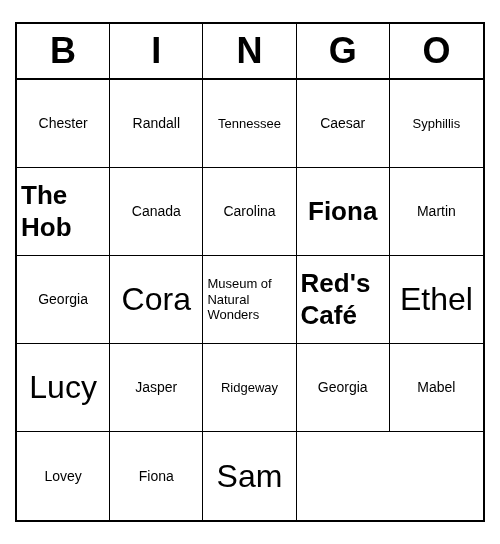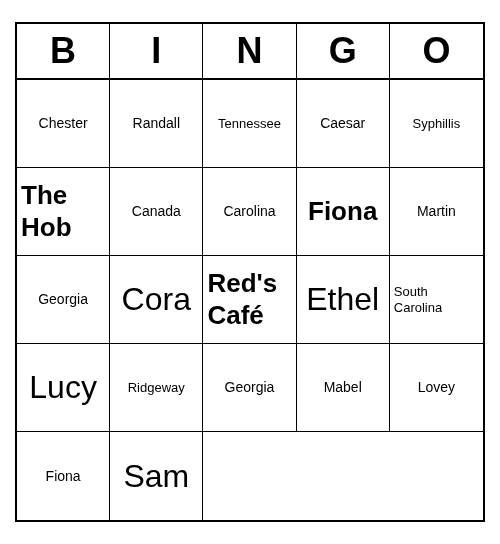--- a/index.html
+++ b/index.html
@@ -98,24 +98,25 @@
       <div class="bingo-cell small-text">Tennessee</div>
       <div class="bingo-cell ">Caesar</div>
       <div class="bingo-cell small-text">Syphillis</div>
       <div class="bingo-cell large-text">The Hob</div>
       <div class="bingo-cell ">Canada</div>
       <div class="bingo-cell ">Carolina</div>
       <div class="bingo-cell large-text">Fiona</div>
       <div class="bingo-cell ">Martin</div>
       <div class="bingo-cell ">Georgia</div>
       <div class="bingo-cell xlarge-text">Cora</div>
+      <div class="bingo-cell small-text">Museum of Natural Wonders</div>
       <div class="bingo-cell large-text">Red's Café</div>
       <div class="bingo-cell xlarge-text">Ethel</div>
-      <div class="bingo-cell small-text">South Carolina</div>
       <div class="bingo-cell xlarge-text">Lucy</div>
+      <div class="bingo-cell ">Jasper</div>
       <div class="bingo-cell small-text">Ridgeway</div>
       <div class="bingo-cell ">Georgia</div>
       <div class="bingo-cell ">Mabel</div>
       <div class="bingo-cell ">Lovey</div>
       <div class="bingo-cell ">Fiona</div>
       <div class="bingo-cell xlarge-text">Sam</div>
     </div>
 </div>
 
 </body></html>

